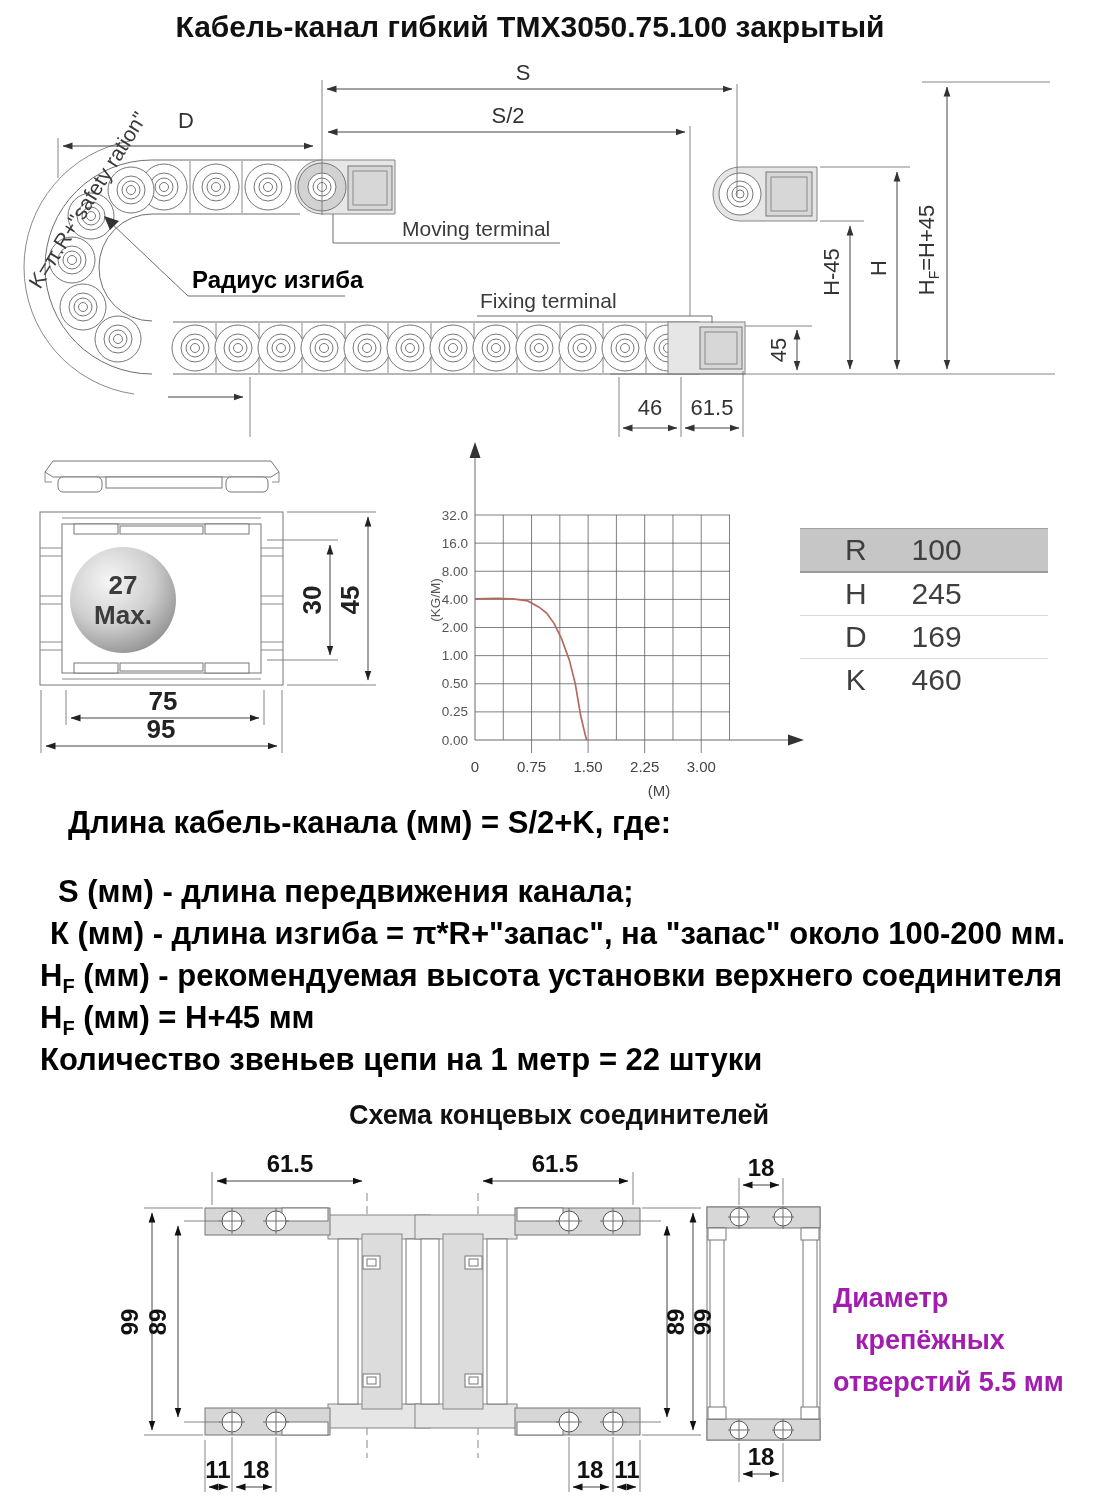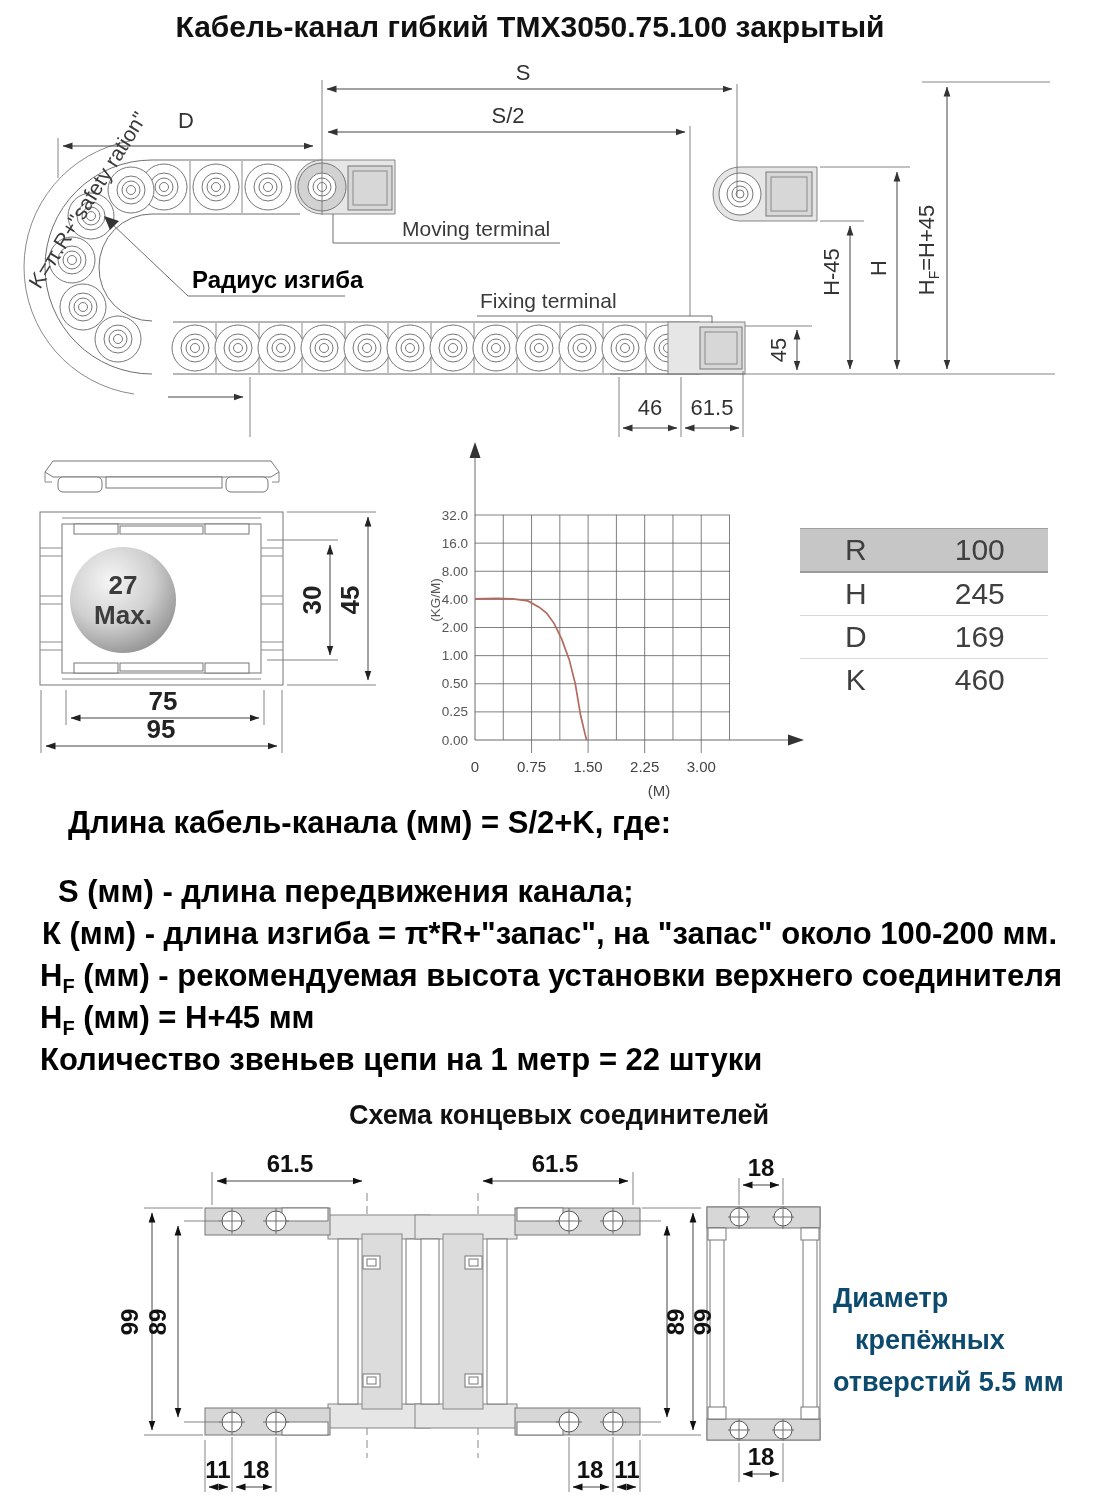--- a/index.html
+++ b/index.html
@@ -20,27 +20,27 @@
   .eng{font-size:21px;fill:#3a3a3a;}
   .engs{font-size:22px;fill:#333;}
   .bdim{font-size:24px;font-weight:bold;fill:#111;}
   .xsnum{font-size:26px;font-weight:bold;fill:#222;}
   .ytick{font-size:13.5px;fill:#555;}
   .xtick{font-size:15px;fill:#444;}
   .grid{stroke:#5f5f5f;stroke-width:0.8;fill:none;}
   #param-table{left:800px;top:528px;width:248px;font-size:30px;color:#3f3f3f;}
   .trow{display:flex;height:42px;align-items:center;}
   .trow .c1{width:45%;text-align:center;}
-  .trow .c2{width:55%;text-align:center;}
+  .trow .c2{width:55%;text-align:left;}
   .thead{background:#c6c6c6;border-top:1px solid #a0a0a0;border-bottom:2px solid #9a9a9a;}
   .tsep{border-top:1px solid #d9d9d9;}
   .formula{font-size:31px;font-weight:bold;color:#000;white-space:nowrap;}
   .formula sub{font-size:20px;}
   #connectors-title{left:0;top:1100px;width:1030px;text-align:center;font-size:27px;font-weight:bold;color:#111;padding-left:44px;}
-  .note-line{font-size:27px;font-weight:bold;color:#0c4a6e;}
+  .note-line{font-size:27px;font-weight:bold;color:#a21caf;}
 </style>
 </head>
 <body>
 
 <div id="page">
 
   <div class="abs" id="main-title">Кабель-канал гибкий ТМХ3050.75.100 закрытый</div>
 
   <svg style="left:0;top:60px;" width="1100" height="390" viewBox="0 60 1100 390">
     <defs>
@@ -374,21 +374,21 @@
       <div class="c2">169</div>
     </div>
     <div class="trow tsep">
       <div class="c1">K</div>
       <div class="c2">460</div>
     </div>
   </div>
 
   <div class="abs formula" style="left:40px;top:805px;margin-left:28px;">Длина кабель-канала (мм) = S/2+K, где:</div>
   <div class="abs formula" style="left:58px;top:874px;">S (мм) - длина передвижения канала;</div>
-  <div class="abs formula" style="left:42px;top:916px;">К (мм) - длина изгиба = π*R+"запас", на "запас" около 100-200 мм.</div>
+  <div class="abs formula" style="left:50px;top:916px;">К (мм) - длина изгиба = π*R+"запас", на "запас" около 100-200 мм.</div>
   <div class="abs formula" style="left:40px;top:958px;"><span>H</span><sub>F</sub><span> (мм) - рекомендуемая высота установки верхнего соединителя</span></div>
   <div class="abs formula" style="left:40px;top:1000px;"><span>H</span><sub>F</sub><span> (мм) = H+45 мм</span></div>
   <div class="abs formula" style="left:40px;top:1042px;">Количество звеньев цепи на 1 метр = 22 штуки</div>
 
   <div class="abs" id="connectors-title">Схема концевых соединителей</div>
 
   <svg style="left:0;top:1140px;" width="1100" height="360" viewBox="0 1140 1100 360">
     <defs>
       <marker id="arrB" viewBox="0 0 10 10" refX="9.5" refY="5" markerWidth="10" markerHeight="10" orient="auto-start-reverse">
         <path d="M0,1.6 L10,5 L0,8.4 z" fill="#111"></path>

